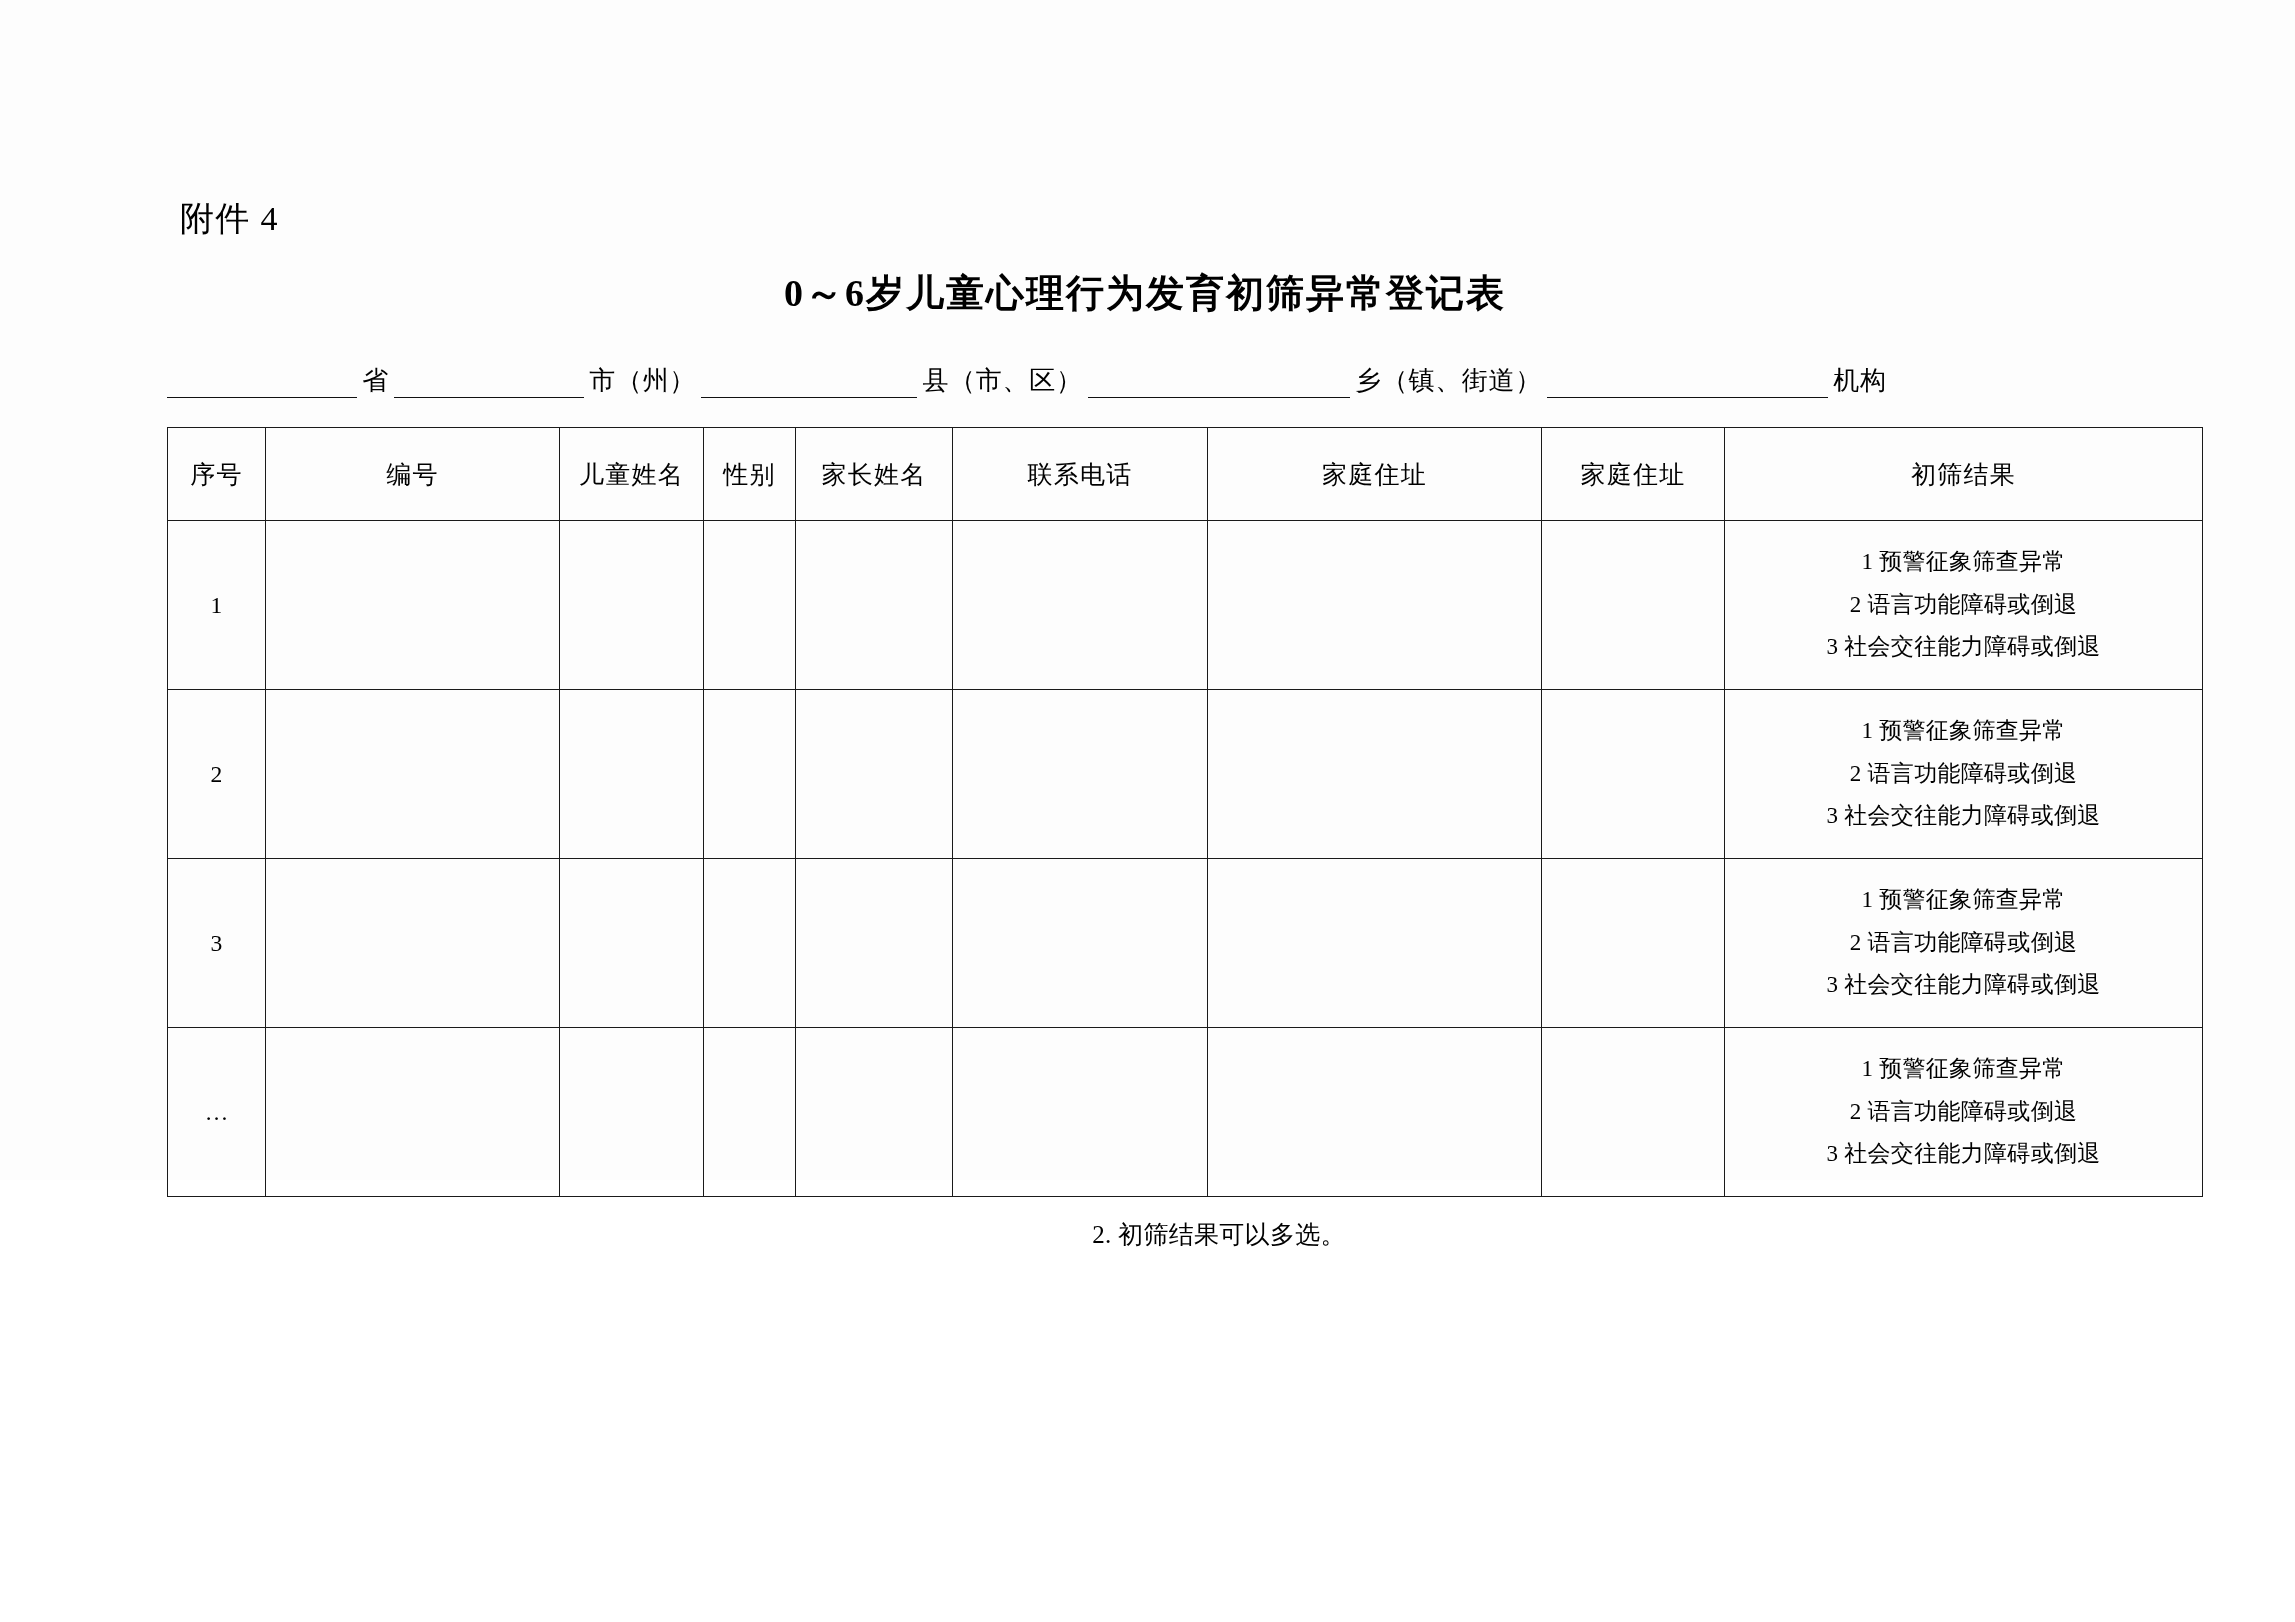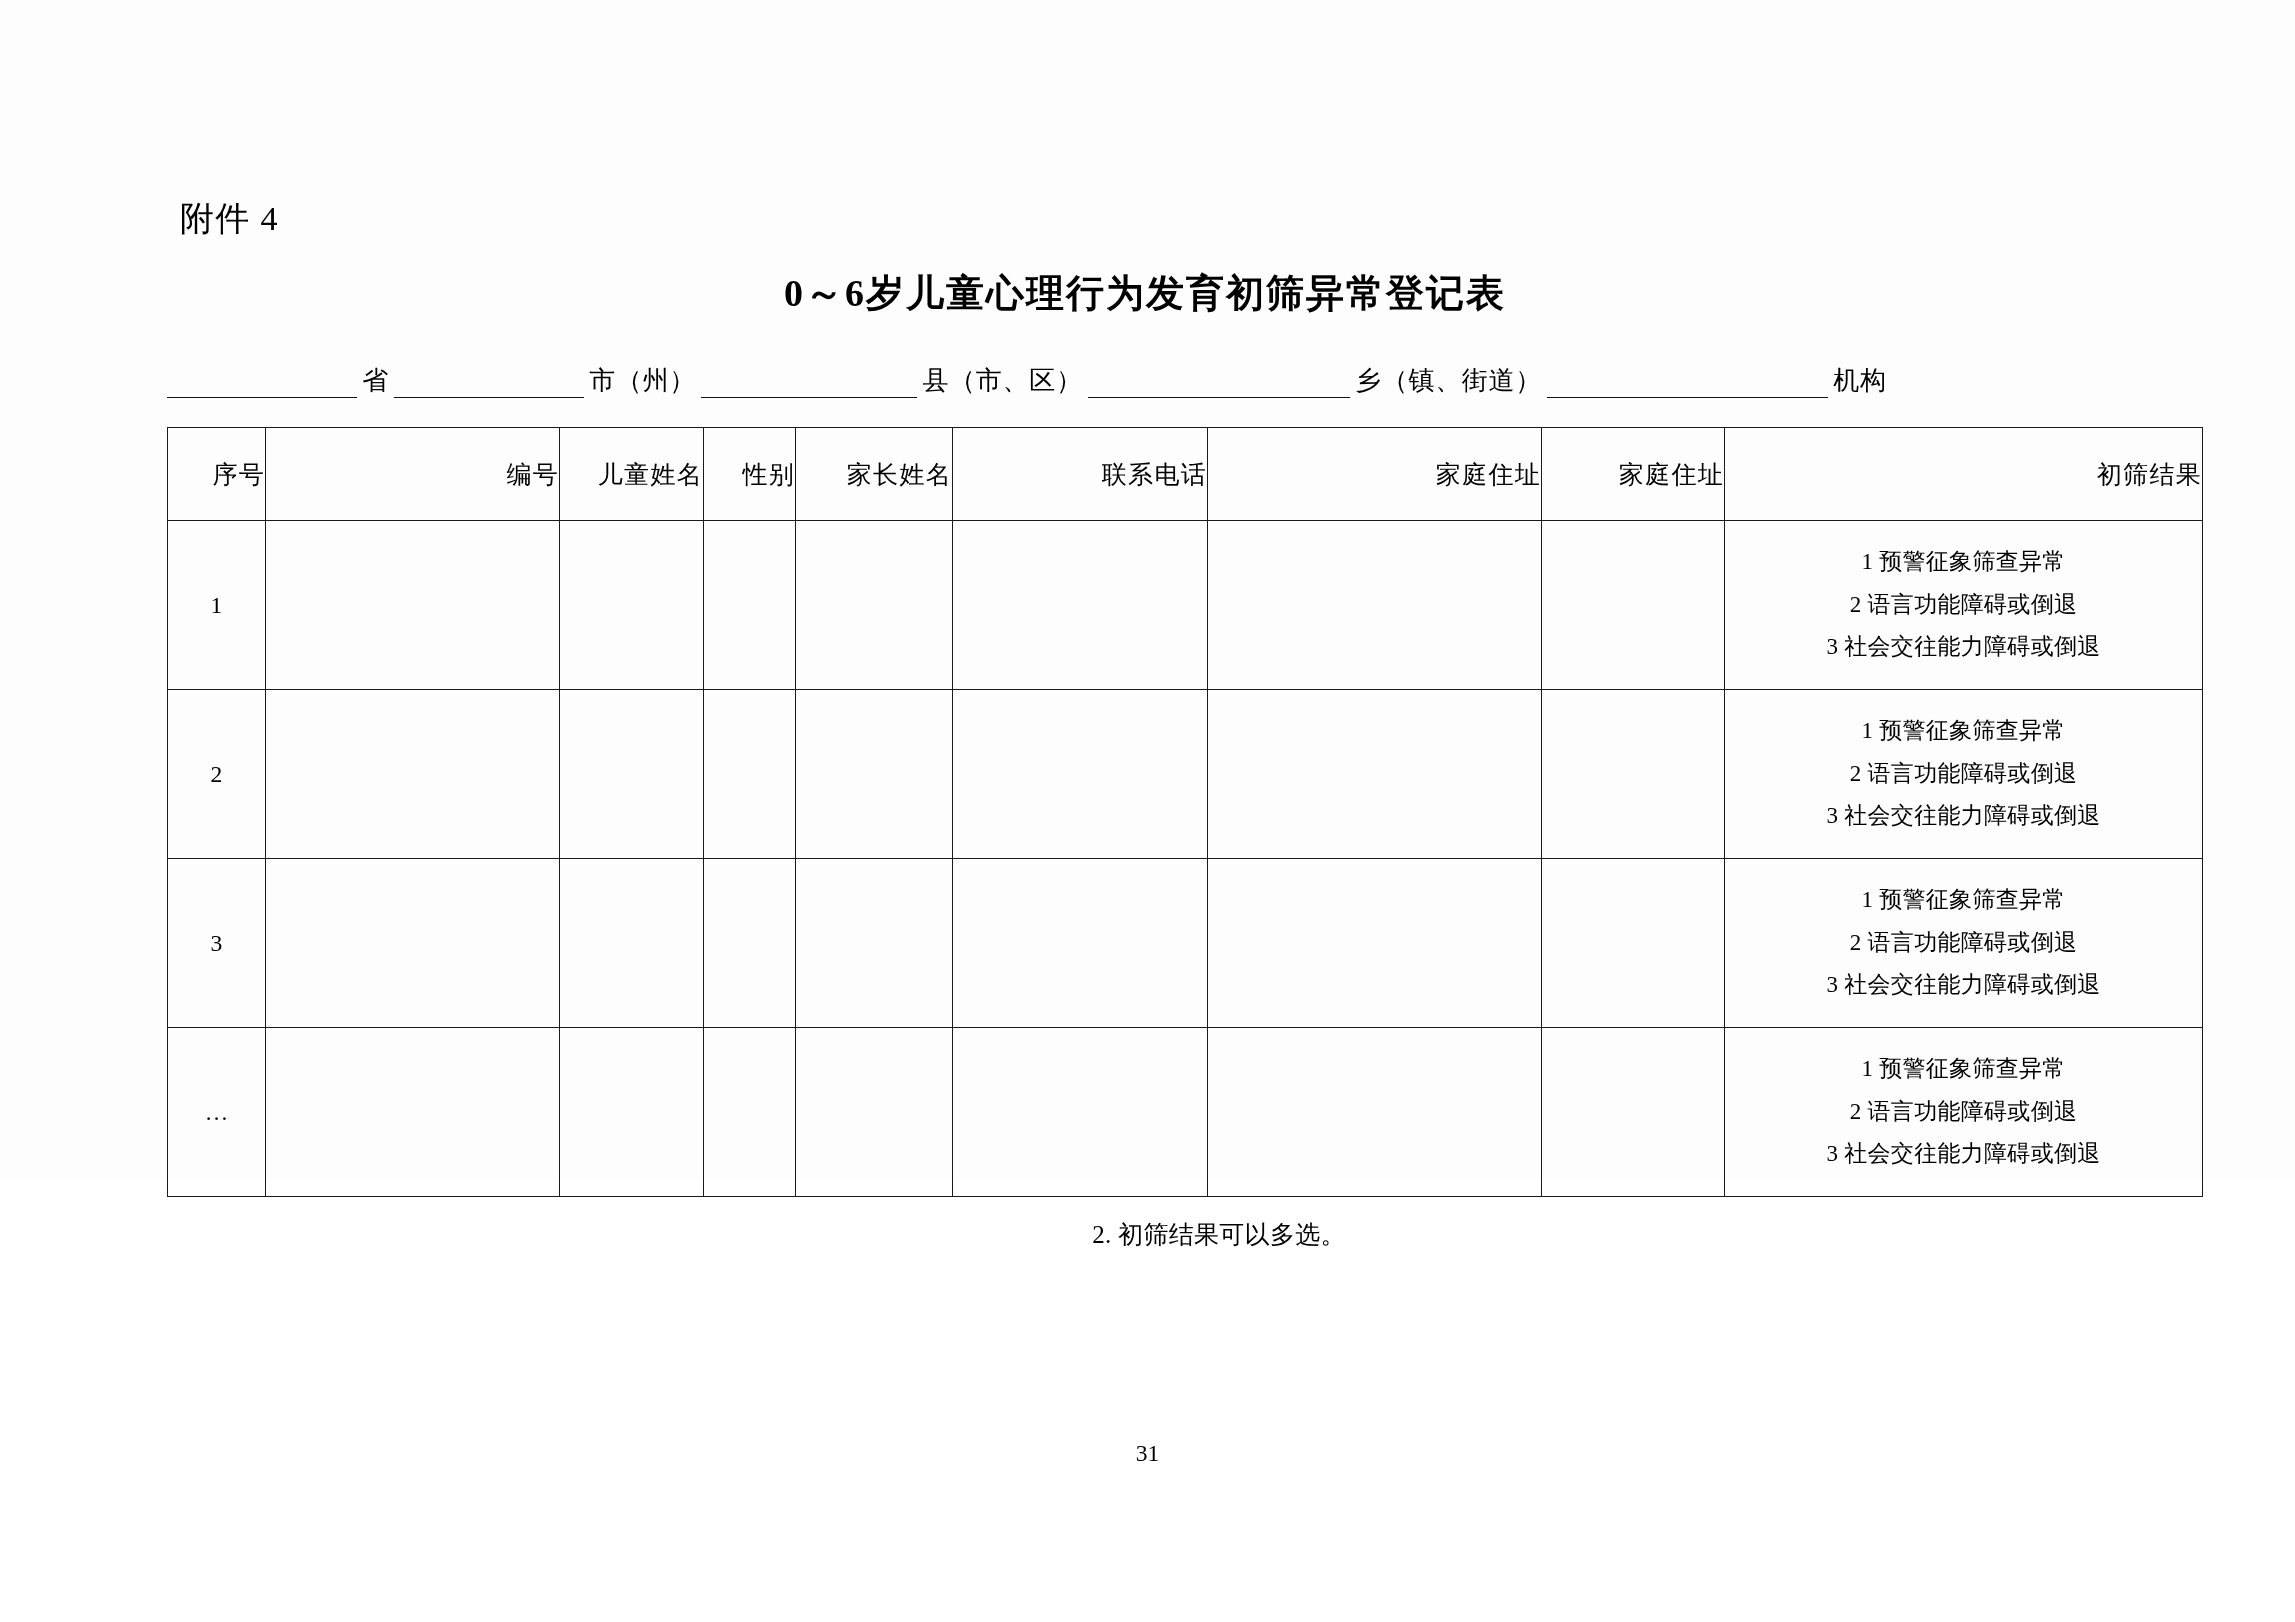--- a/index.html
+++ b/index.html
@@ -76,21 +76,21 @@
   table.reg th, table.reg td {
     border: 1.3px solid #1a1a1a;
     padding: 0;
     vertical-align: middle;
   }
   table.reg thead th {
     height: 92px;
     font-size: 25px;
     font-weight: 500;
     letter-spacing: 1.3px;
-    text-align: right;
+    text-align: center;
   }
   table.reg tbody td {
     height: 168px;
   }
   td.idx {
     text-align: center;
     font-size: 23.6px;
   }
   td.result {
     padding: 14.4px 0 14.4px 17px;
@@ -224,15 +224,14 @@
         </tr>
       </tbody>
     </table>
 
     <div class="notes">
       <div class="n2">2. 初筛结果可以多选。</div>
     </div>
 
   </div>
 
-  <div class="page-number">31</div>
 </div>
 
 
 </body></html>

